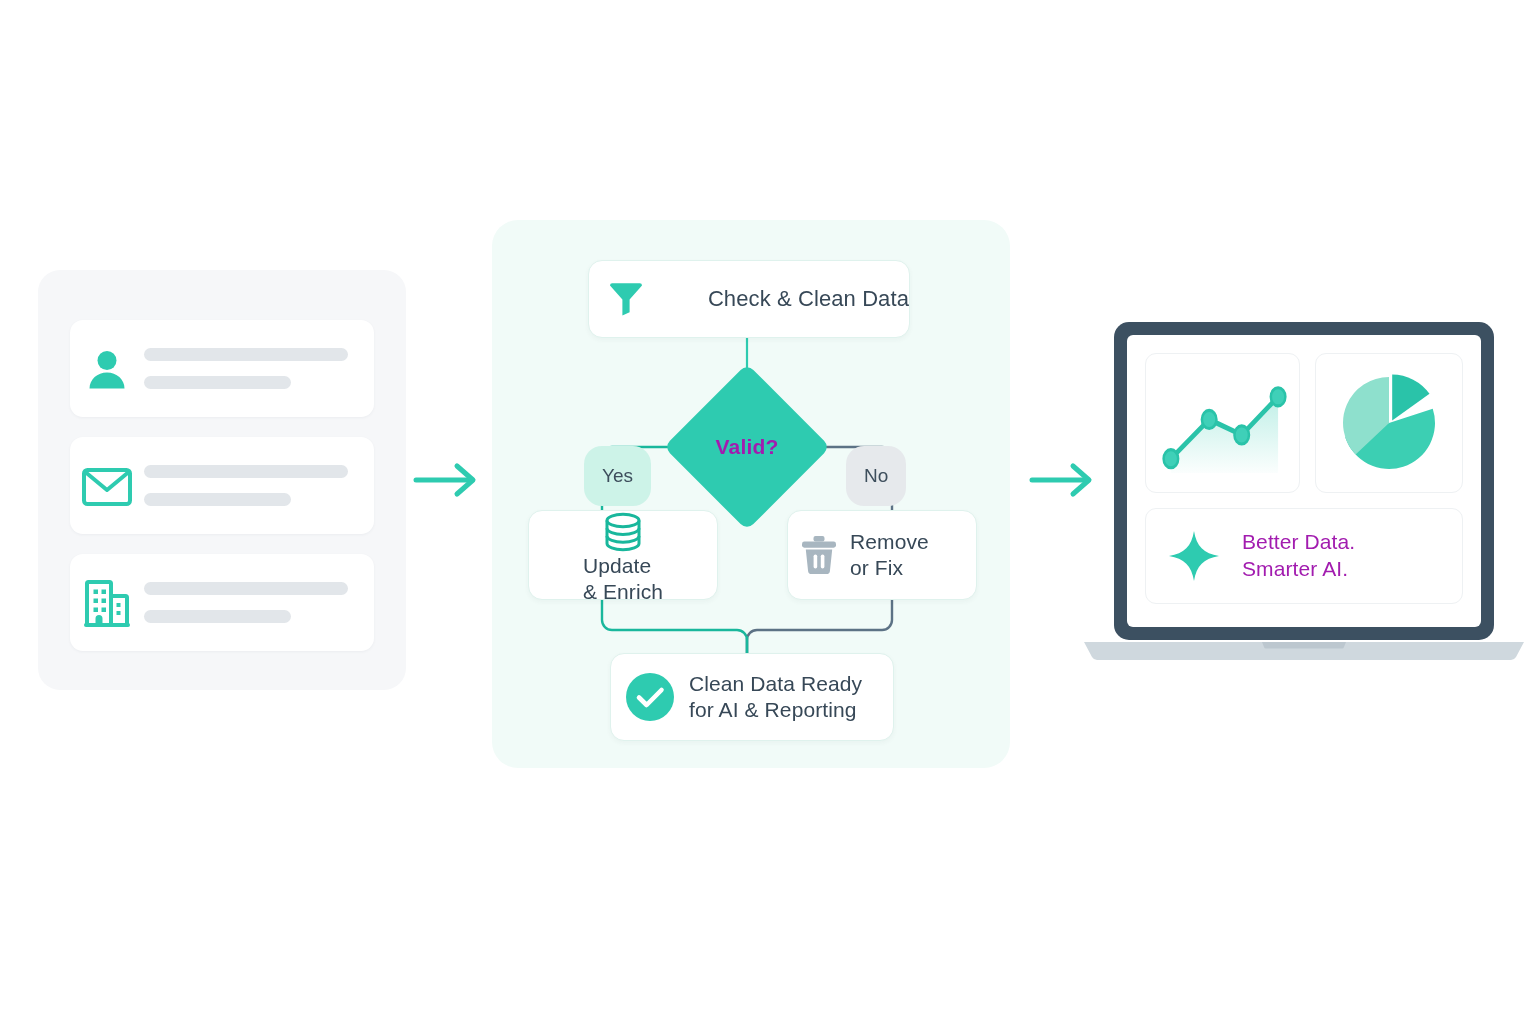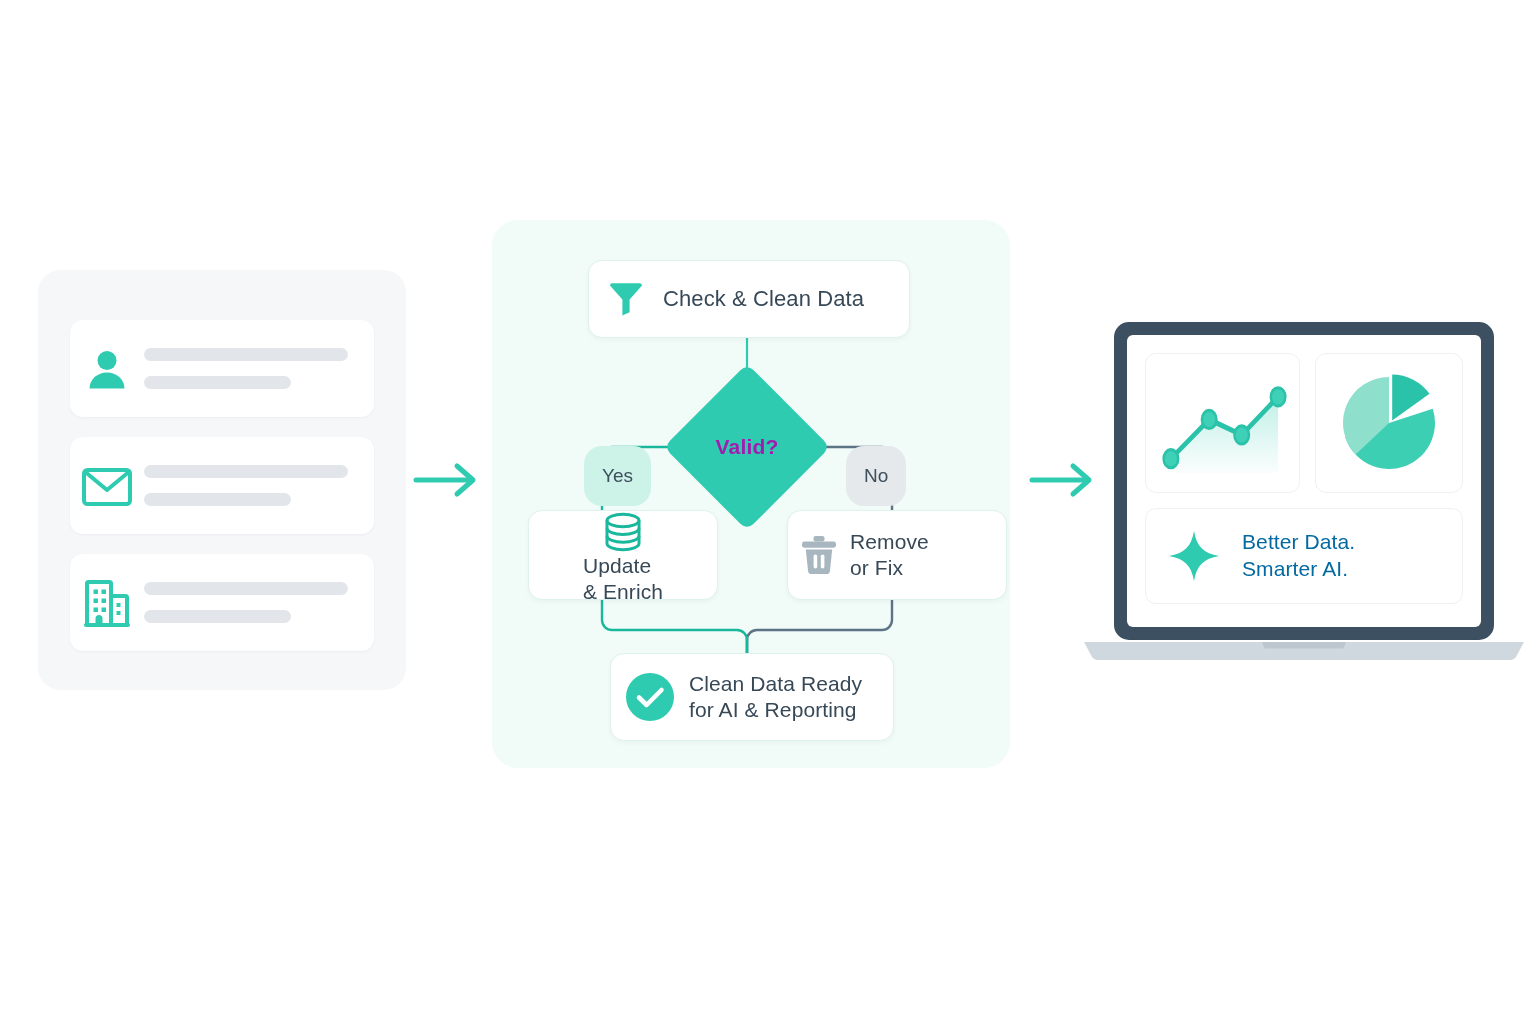--- a/index.html
+++ b/index.html
@@ -107,20 +107,21 @@
     letter-spacing: .1px;
     white-space: pre-line;
   }
 
   
   .node-check {
     left: 96px;
     top: 40px;
     width: 322px;
     height: 78px;
+    justify-content: space-between;
   }
   .node-check .n-icon { width: 74px; }
   .node-check .n-label { font-size: 22px; }
 
   
   .diamond {
     position: absolute;
     left: 196px;
     top: 168px;
     width: 118px;
@@ -175,21 +176,21 @@
     left: 36px;
     top: 290px;
     width: 190px;
     height: 90px;
     flex-direction: column;
   }
   .node-update .n-icon { width: 62px; }
   .node-remove {
     left: 295px;
     top: 290px;
-    width: 220px;
+    width: 190px;
     height: 90px;
   }
   .node-remove .n-icon { width: 62px; }
 
   
   .node-ready {
     left: 118px;
     top: 433px;
     width: 284px;
     height: 88px;
@@ -261,21 +262,21 @@
     align-items: center;
   }
   .sparkle-wrap {
     width: 96px;
     flex: none;
     display: flex;
     align-items: center;
     justify-content: center;
   }
   .kicker {
-    color: #0369a1;
+    color: #a21caf;
     font-size: 21px;
     line-height: 1.28;
     white-space: pre-line;
     letter-spacing: .1px;
   }
   .laptop-base {
     position: absolute;
     left: 0;
     top: 316px;
     width: 452px;

